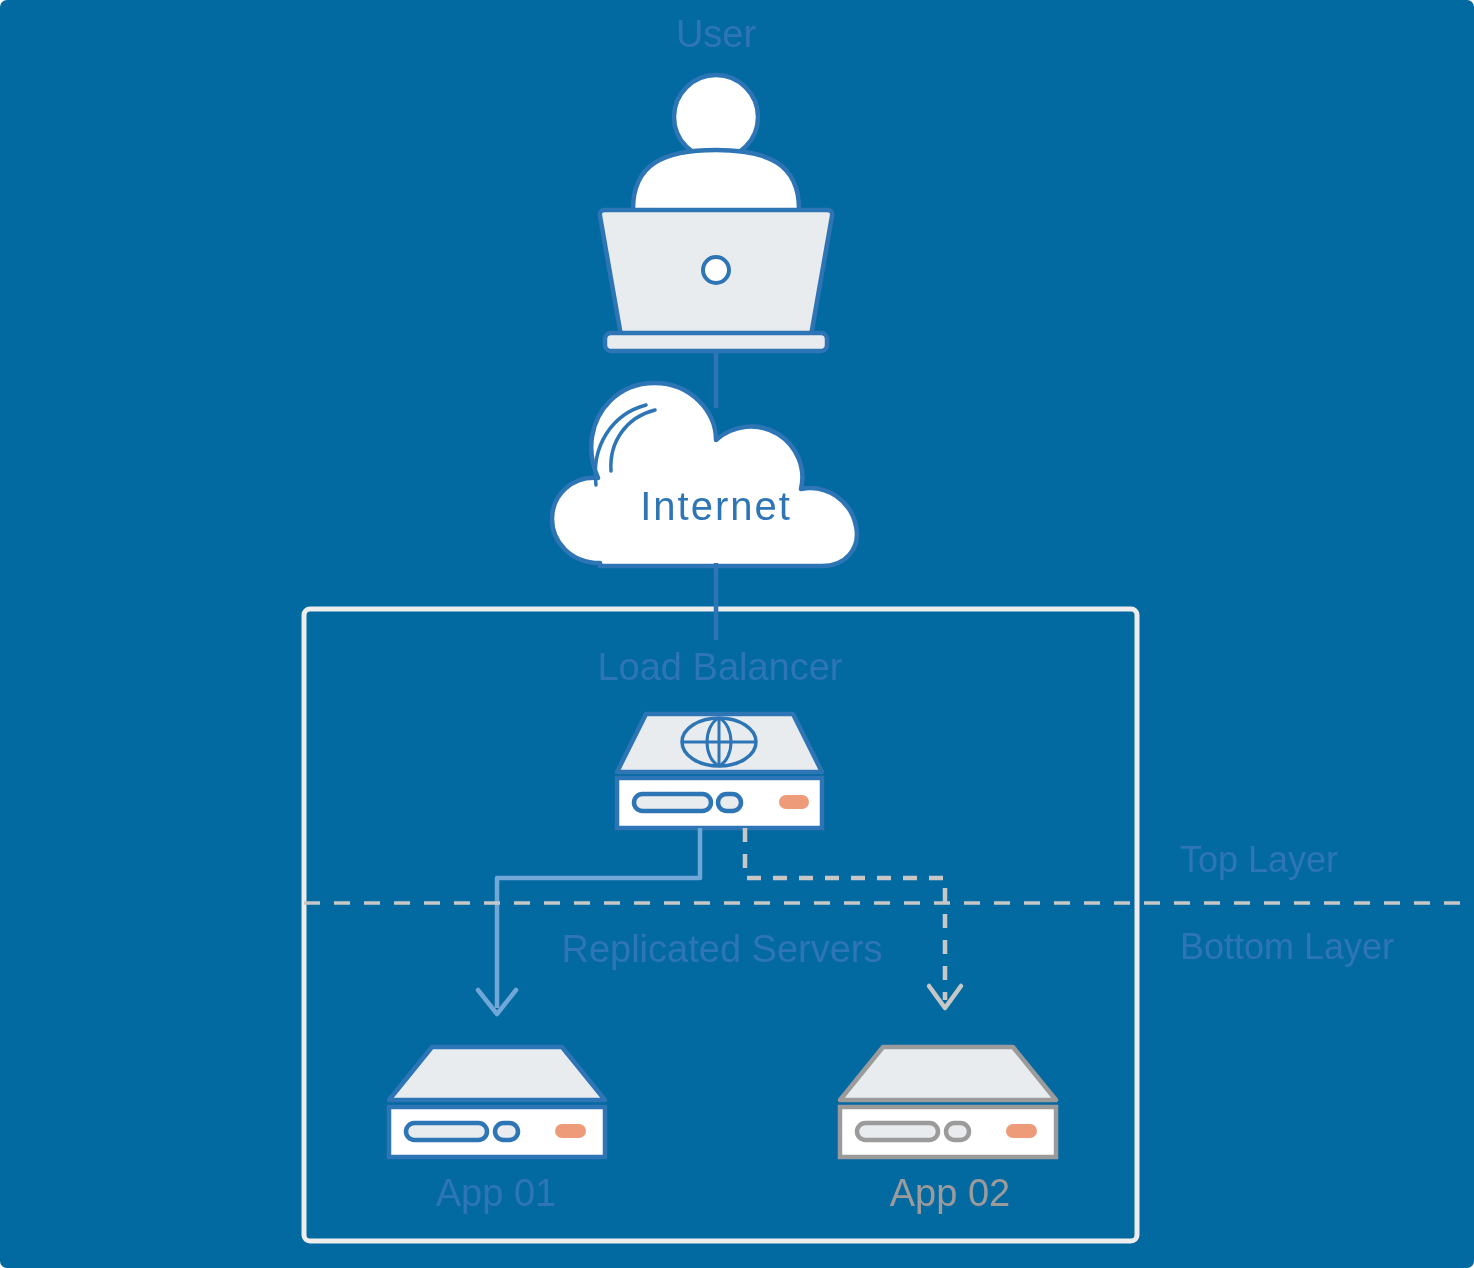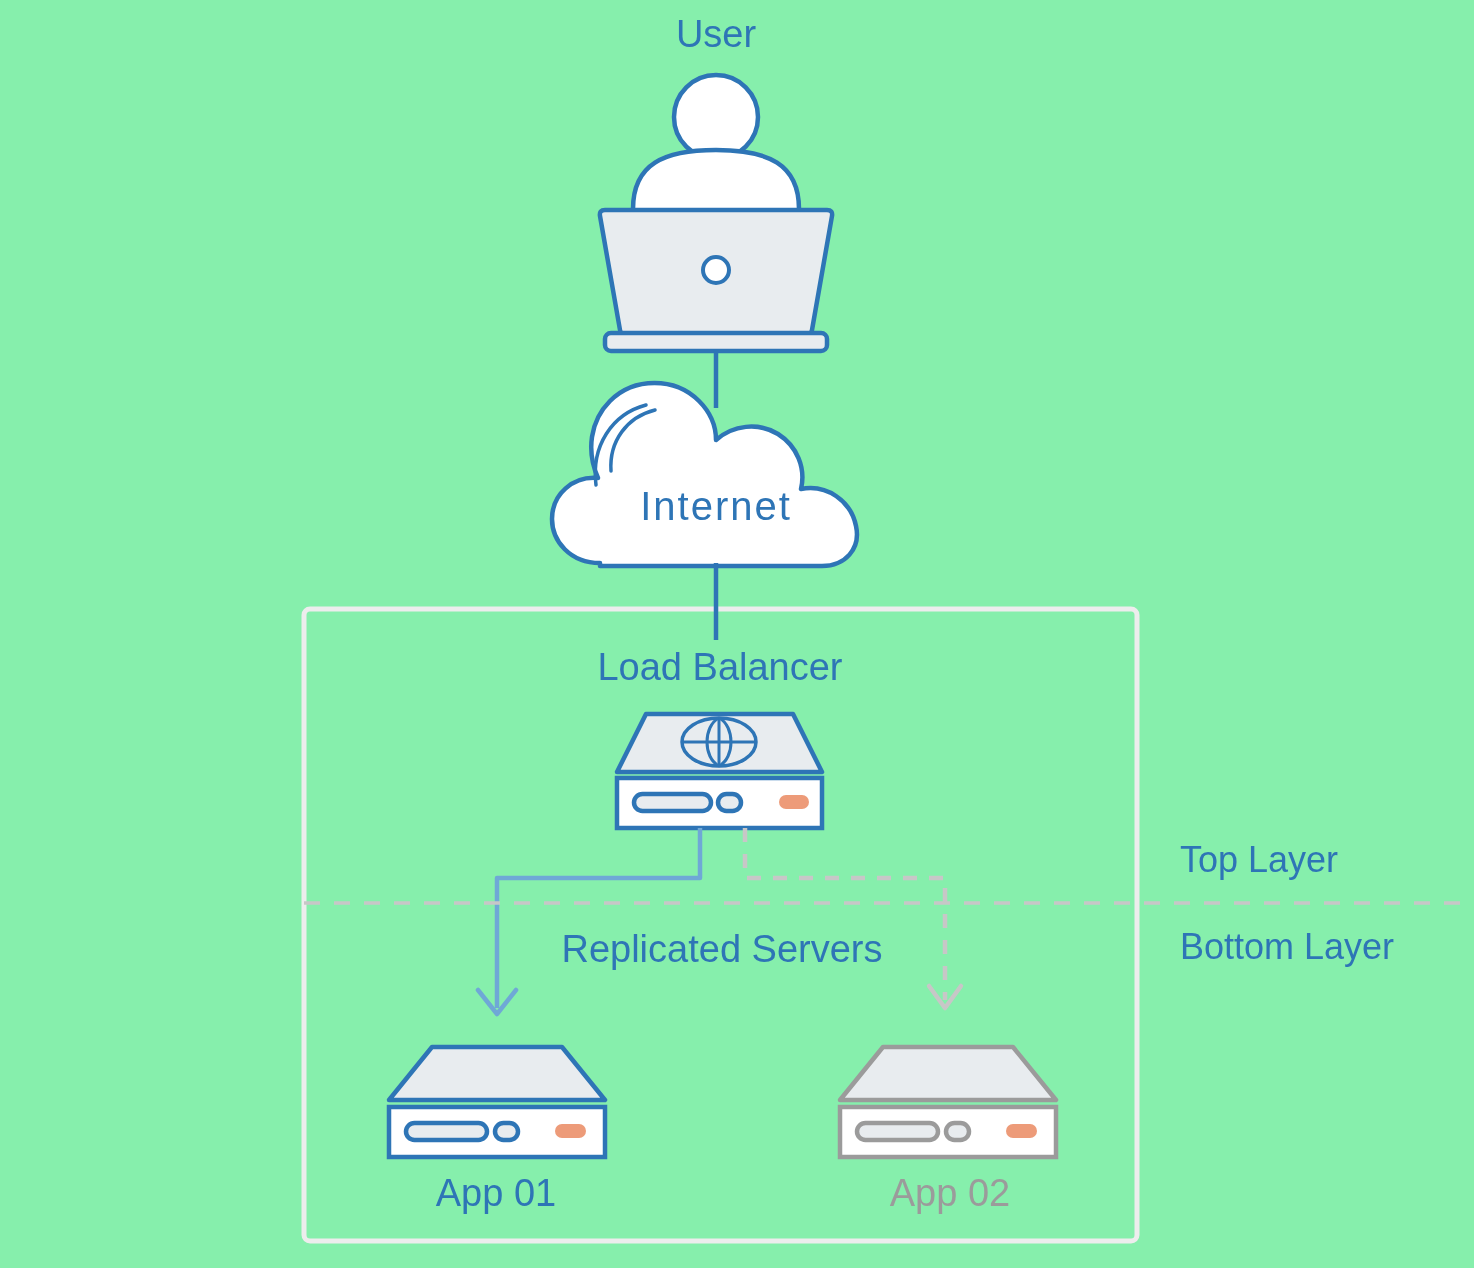--- a/index.html
+++ b/index.html
@@ -8,22 +8,23 @@
     padding: 0;
     background: #ffffff;
   }
   body {
     font-family: "Liberation Sans", sans-serif;
   }
   #stage {
     position: relative;
     width: 1474px;
     height: 1268px;
-    background: #86efac;
+    background: #0369a1;
     overflow: hidden;
+    border-radius: 7px;
   }
   #diagram-svg {
     position: absolute;
     top: 0;
     left: 0;
     width: 1474px;
     height: 1268px;
   }
   .dtext {
     font-family: "Liberation Sans", sans-serif;

